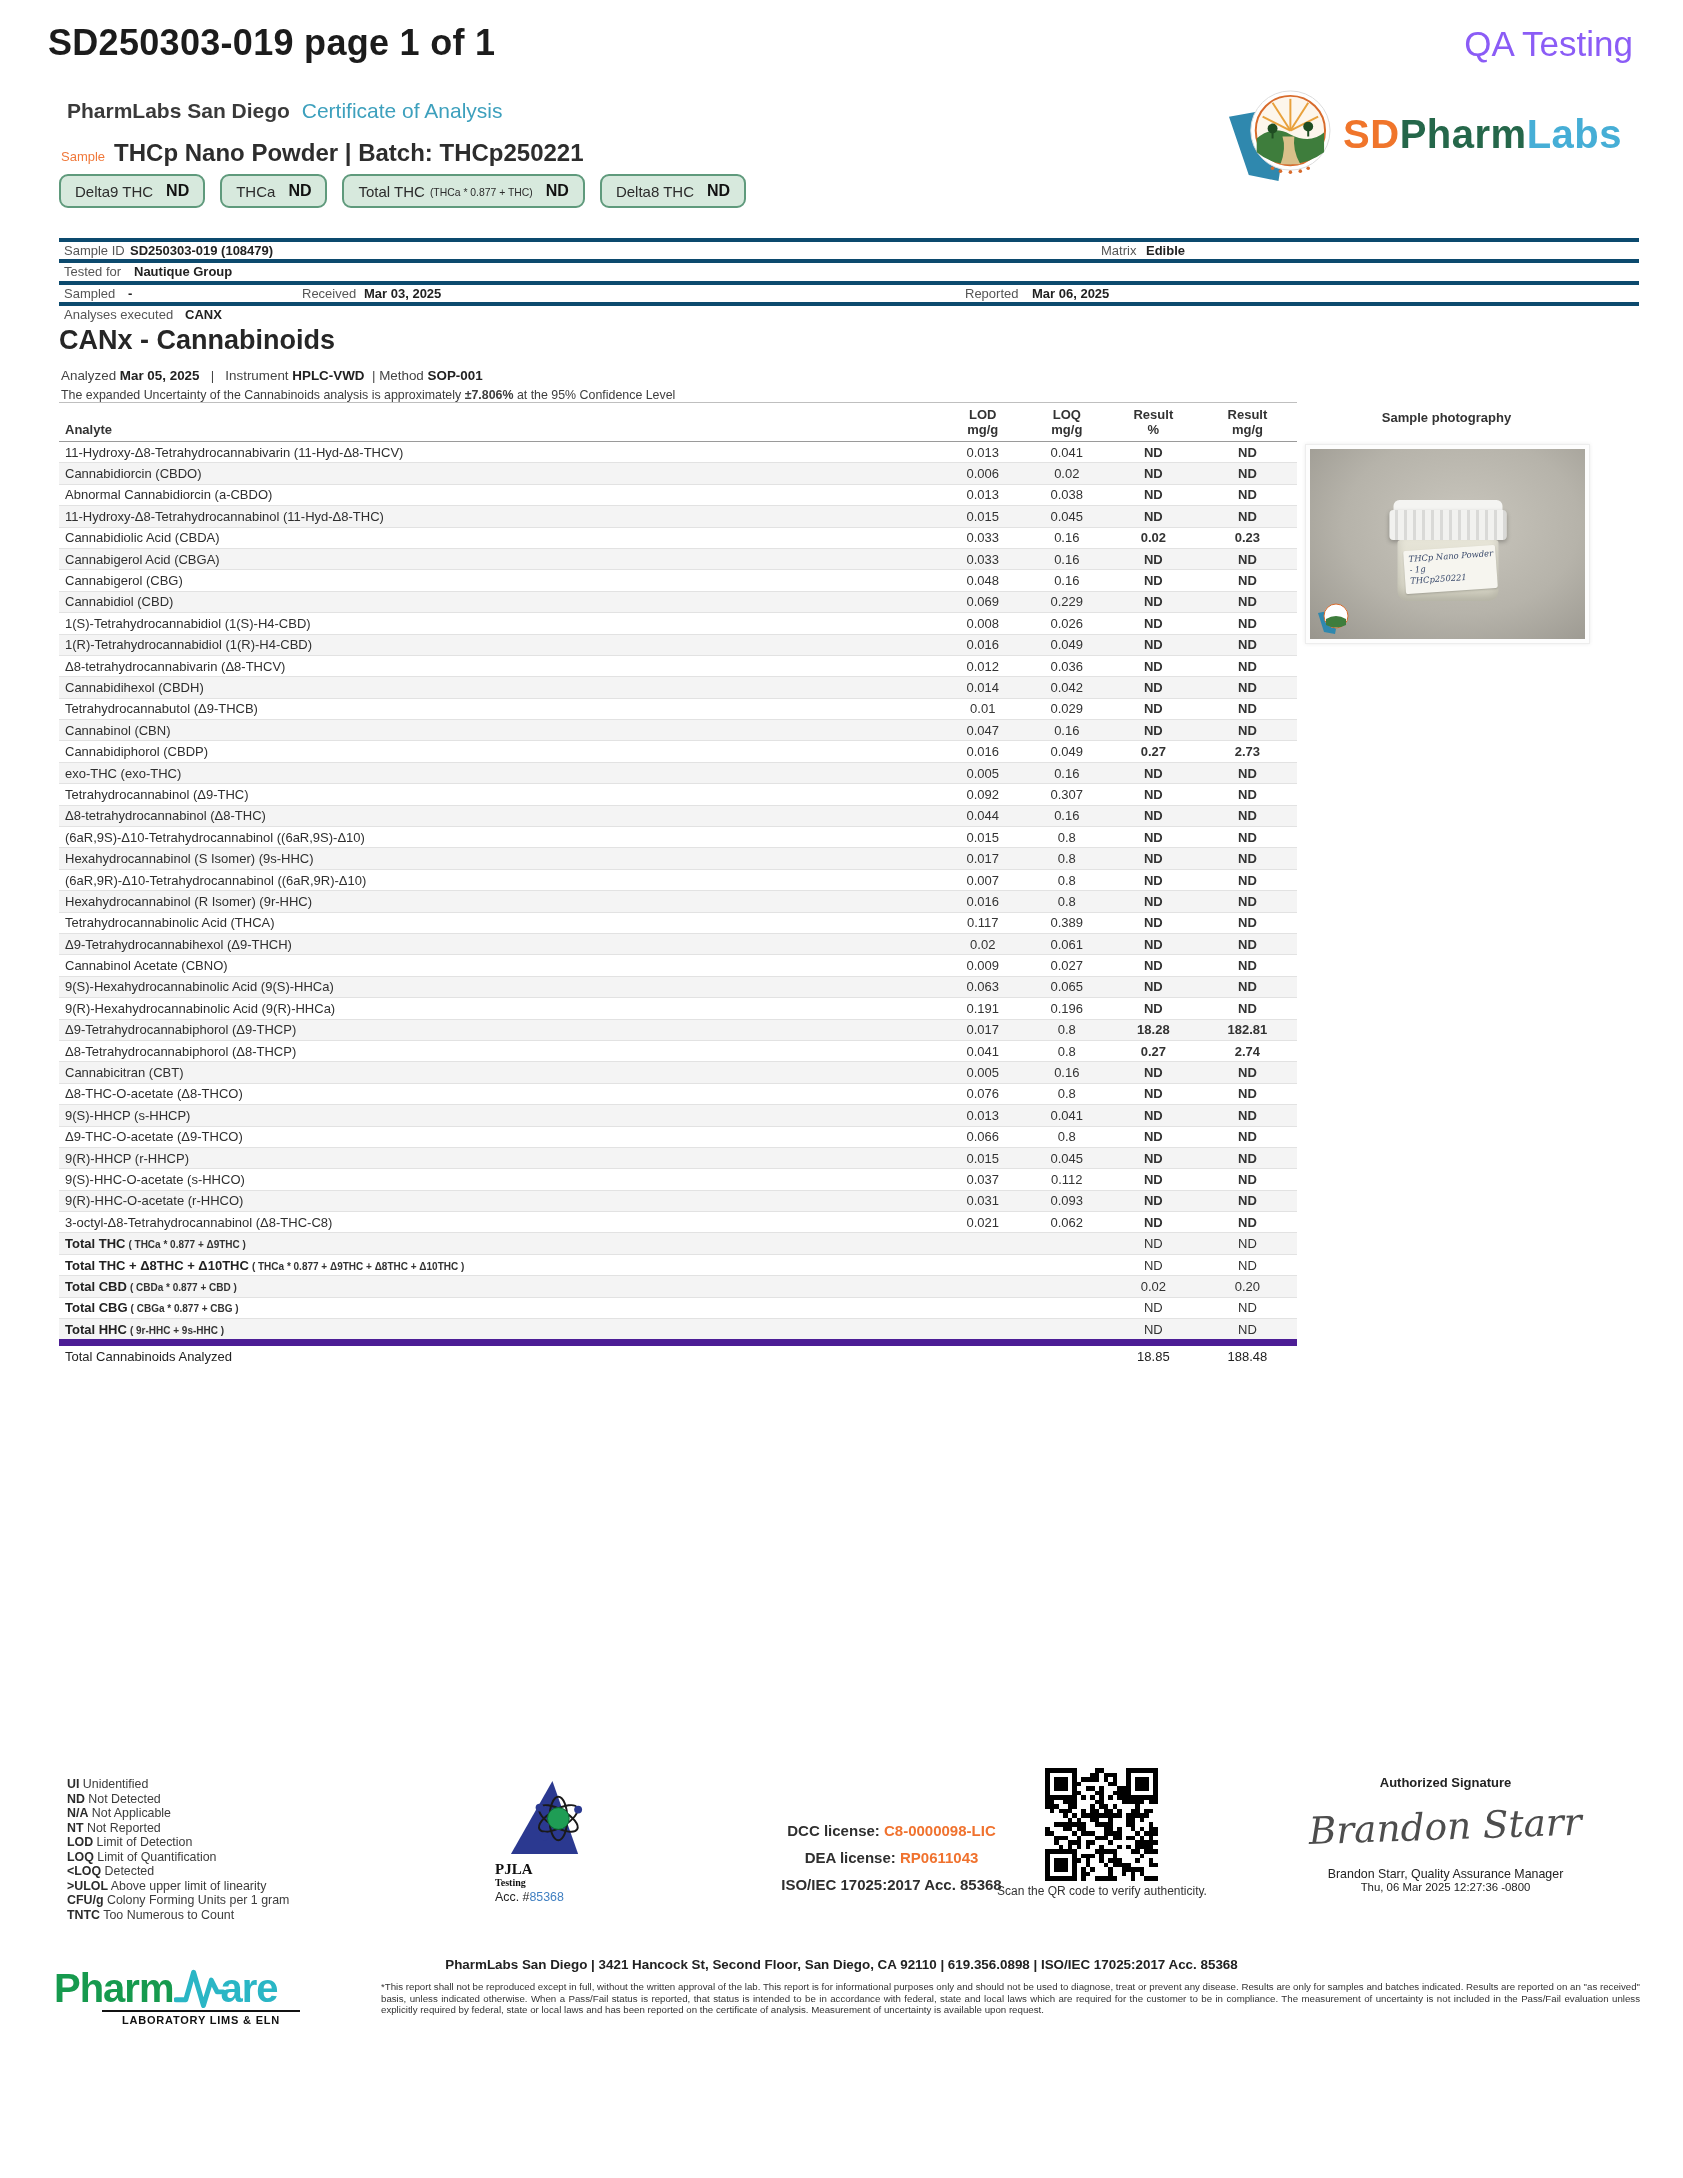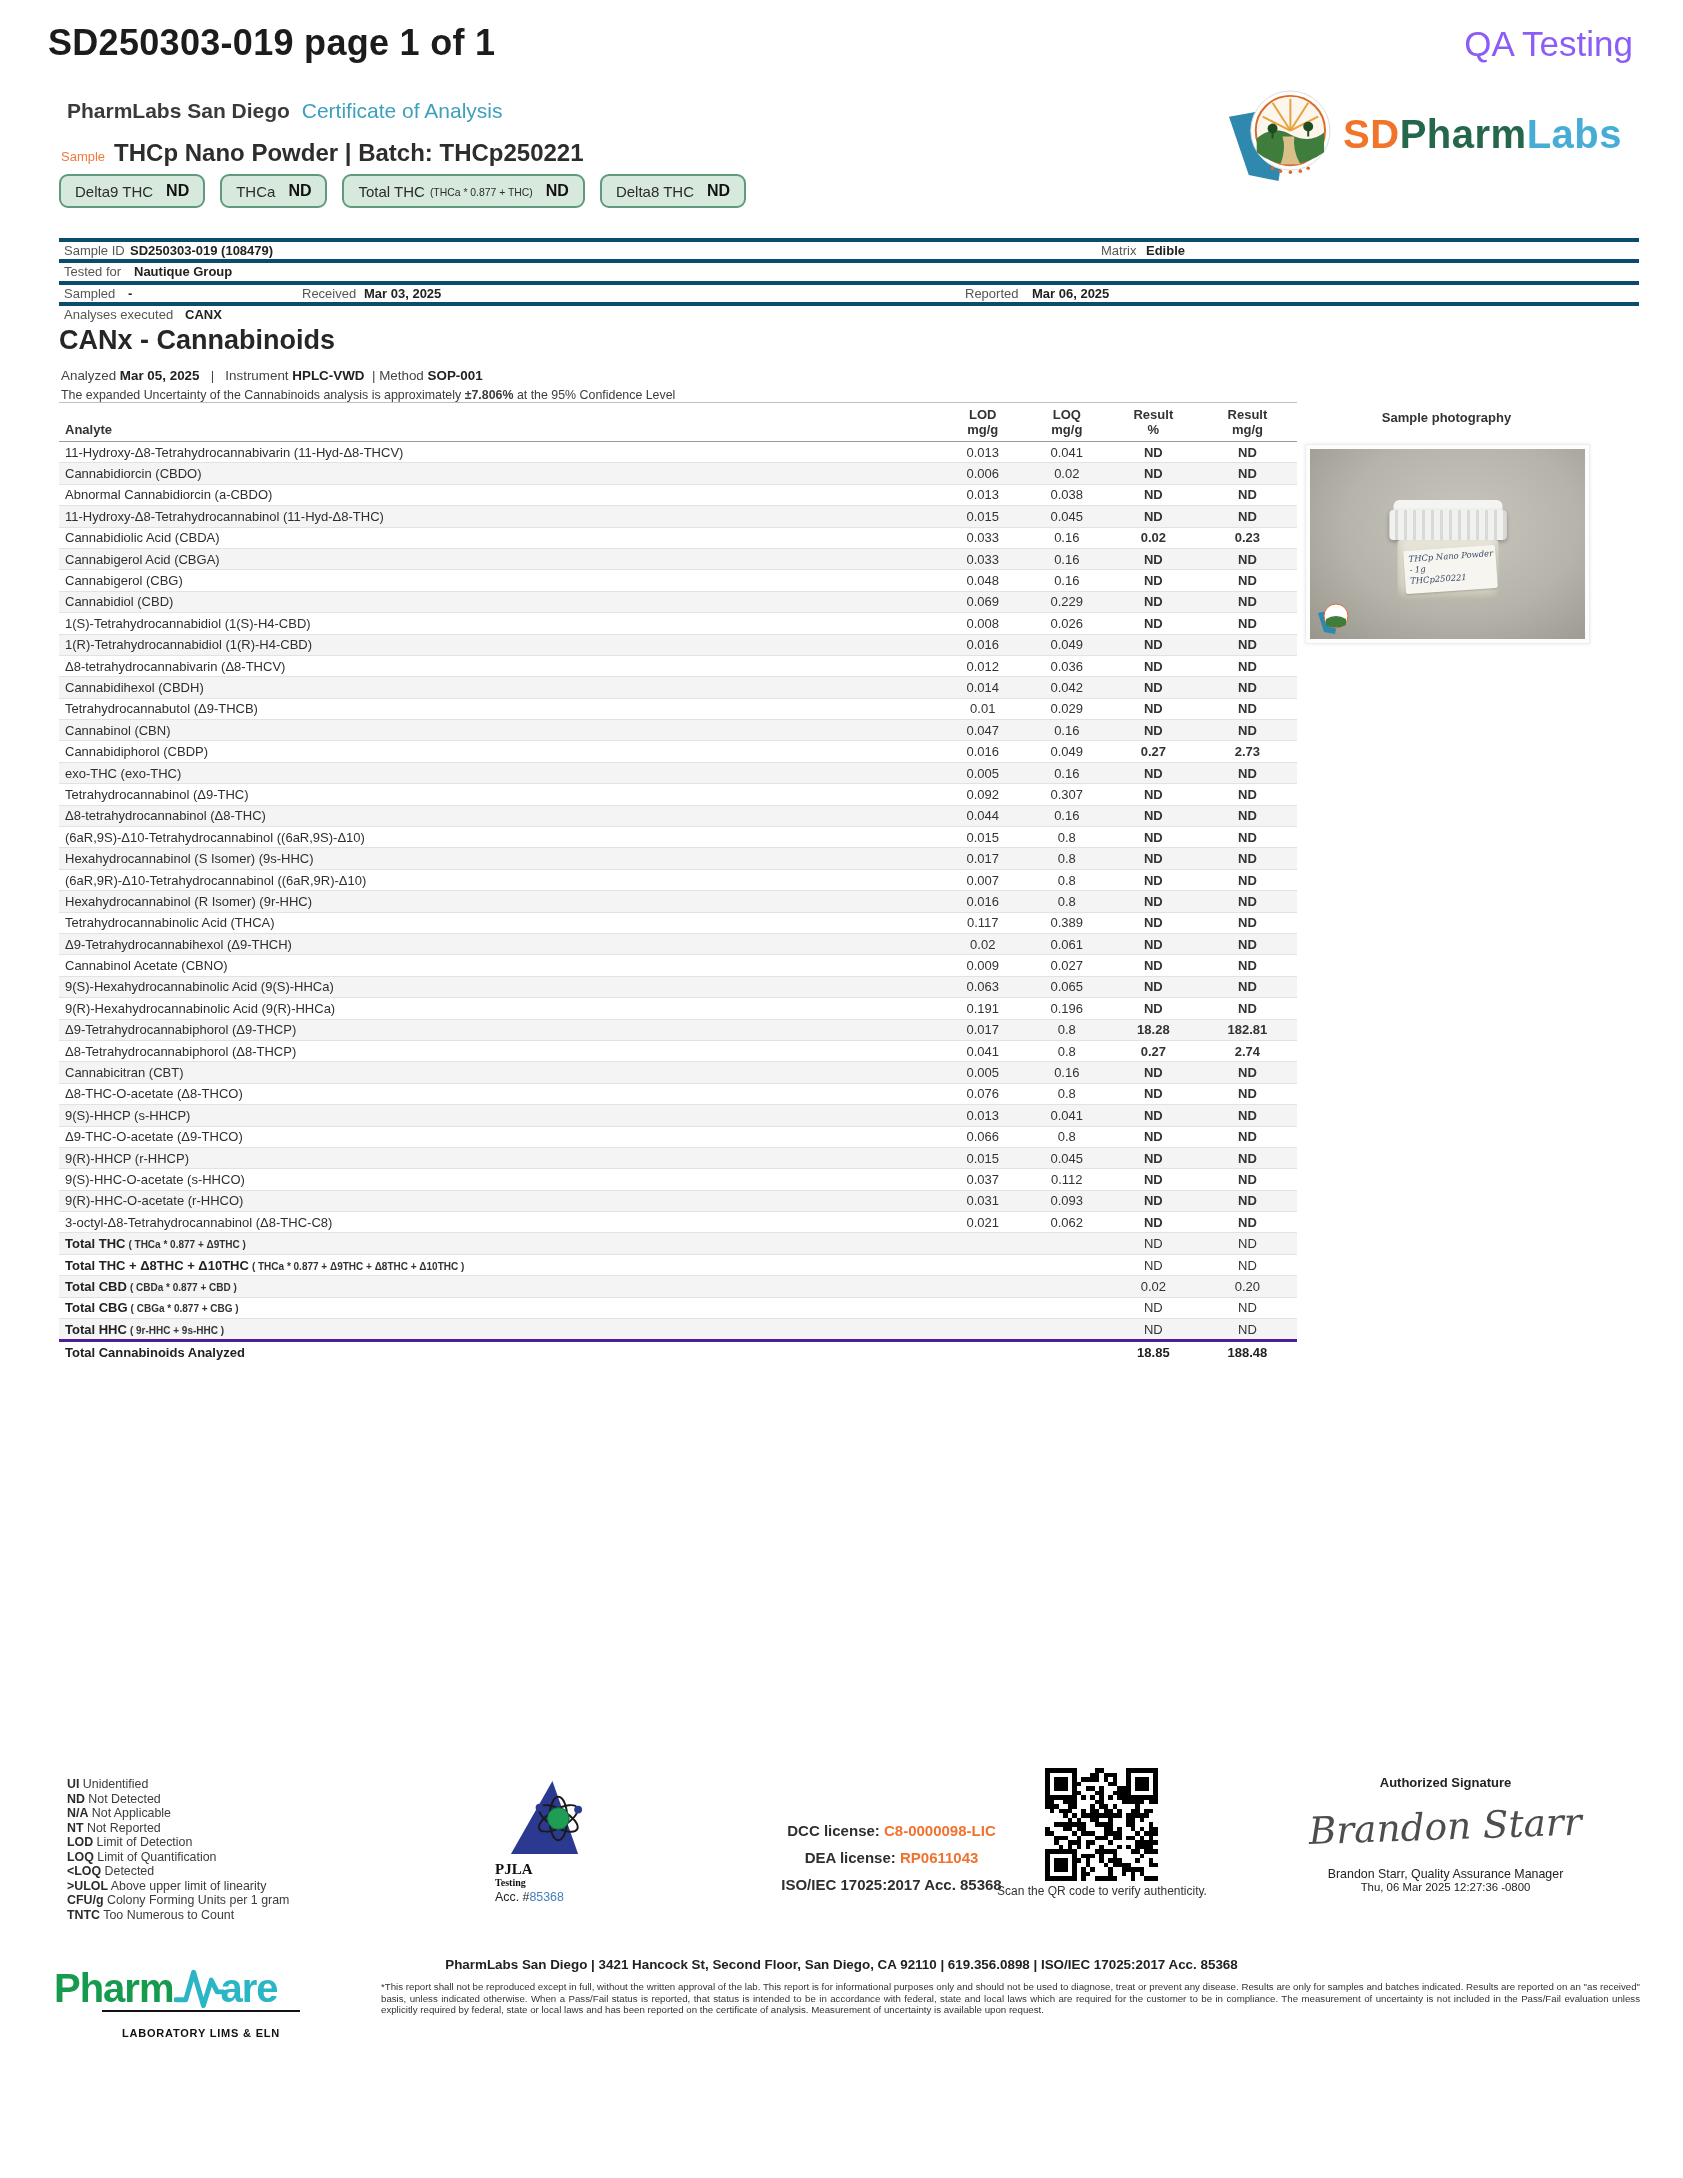--- a/index.html
+++ b/index.html
@@ -48,21 +48,21 @@
   td.a-name{padding-left:6px;color:#2f2f2f;}
   td.num{text-align:center;color:#333;}
   #analyte-rows tr:nth-child(even){background:#f4f4f4;}
   #total-rows tr:nth-child(odd){background:#f4f4f4;}
   .nd{color:#2e8f68;font-weight:700;}
   .det{color:#3c4eb5;font-weight:700;}
   #total-rows tr:first-child td{border-top:1px solid #9a9a9a;}
   #total-rows td.a-name{font-weight:700;color:#222;}
   #total-rows td.num{font-weight:400;color:#333;}
   .t-formula{font-size:10px;font-weight:700;color:#333;margin-left:3px;}
-  #grand-row td{border-top:3px solid #4c1d95;border-bottom:none;font-weight:700;color:#222;}
+  #grand-row td{border-top:7px solid #4c1d95;border-bottom:none;font-weight:400;color:#222;}
   
   .photo-head{position:absolute;left:1307px;top:410px;width:279px;text-align:center;font-weight:700;font-size:13px;color:#333;}
   .photo-box{position:absolute;left:1305px;top:444px;width:275px;height:190px;background:#fdfdfd;
              border:1px solid #ededed;box-shadow:0 0 4px rgba(0,0,0,.08);padding:4px;}
   .photo{position:relative;width:100%;height:100%;overflow:hidden;
          background:radial-gradient(ellipse at 55% 40%, #c9c6bd 0%, #b6b3aa 55%, #98958d 100%);}
   .jar-lid-top{position:absolute;left:50%;top:51px;transform:translateX(-50%);width:109px;height:12px;
                background:#f4f4f2;border-radius:6px 6px 0 0;}
   .jar-lid{position:absolute;left:50%;top:61px;transform:translateX(-50%);width:117px;height:30px;
            background:repeating-linear-gradient(90deg,#f1f1ef 0 6px,#d9d9d7 6px 9px);
@@ -93,21 +93,21 @@
   .sig-name{font-size:12.4px;color:#222;margin-top:2px;}
   .sig-date{font-size:11.4px;color:#222;}
   .address{position:absolute;left:0;top:1957px;width:1683px;text-align:center;font-weight:700;font-size:13.4px;color:#222;}
   .disclaimer{position:absolute;left:381px;top:1981px;width:1259px;font-size:9.7px;line-height:11.5px;
               color:#333;text-align:justify;}
   .pharmware{position:absolute;left:54px;top:1966px;width:248px;}
   .pw-row{display:flex;align-items:flex-end;}
   .pw-pharm{font-size:40px;font-weight:700;color:#169a4e;letter-spacing:-1px;line-height:40px;}
   .pw-are{font-size:40px;font-weight:700;color:#2ab6c5;letter-spacing:-1px;line-height:40px;margin-left:-4px;}
   .pw-sub{font-size:11px;font-weight:700;color:#111;letter-spacing:0.8px;margin-top:2px;
-          border-top:2px solid #111;padding-top:15px;width:198px;text-align:center;margin-left:48px;}
+          border-top:2px solid #111;padding-top:2px;width:198px;text-align:center;margin-left:48px;}
 </style>
 </head>
 <body>
 
 <div class="page">
 
   <div class="doc-title">SD250303-019 page 1 of 1</div>
   <div class="qa-title">QA Testing</div>
 
   <div class="lab-line">

